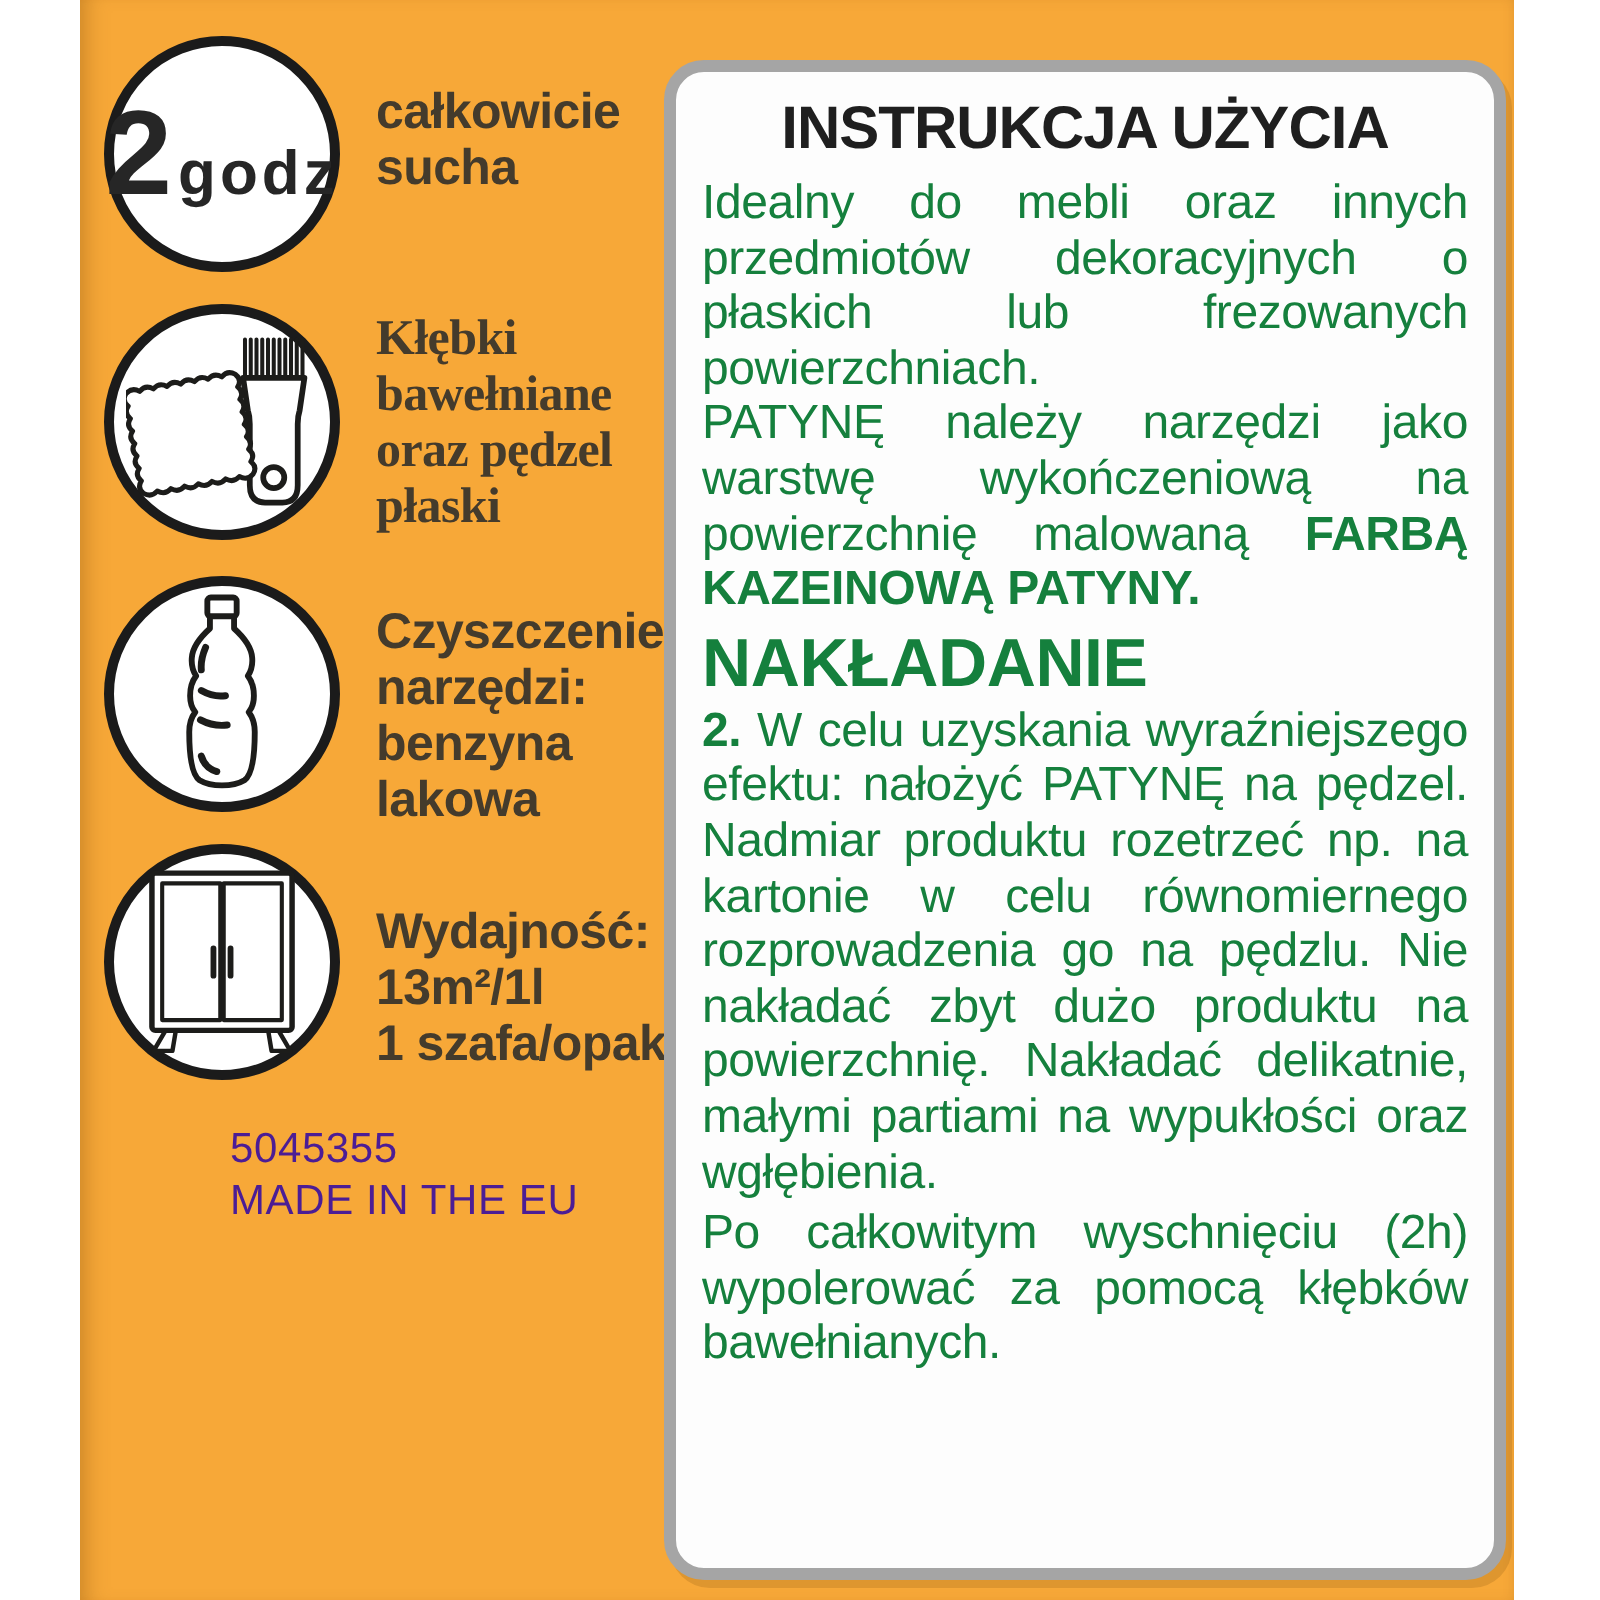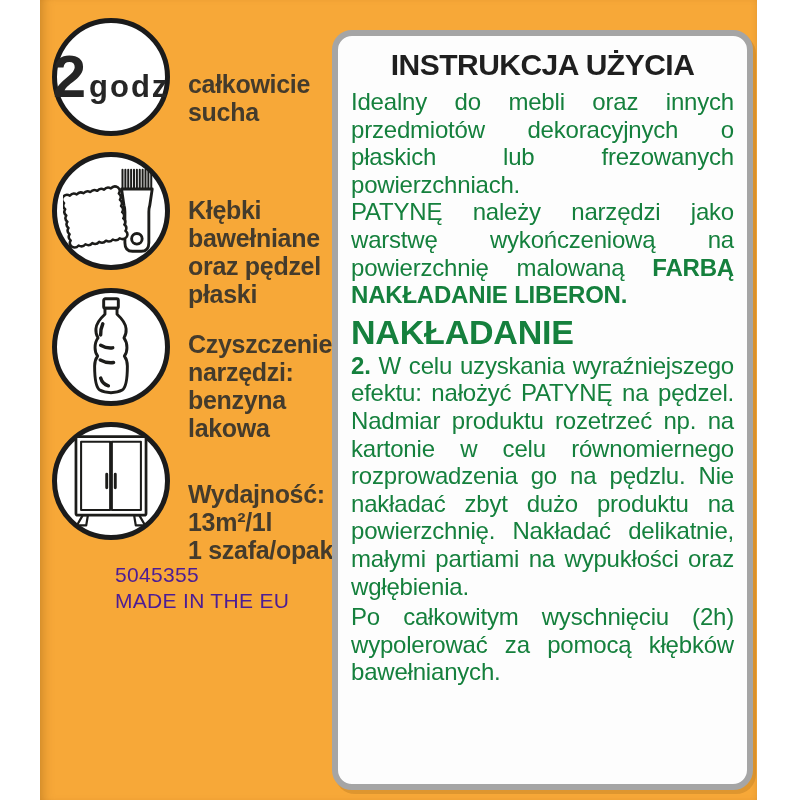--- a/index.html
+++ b/index.html
@@ -18,24 +18,24 @@
     background:#ffffff;border:5px solid #1b1b1b;box-sizing:border-box;
     display:flex;align-items:center;justify-content:center;
   }
   .b1{left:12px;top:18px;}
   .b2{left:12px;top:152px;}
   .b3{left:12px;top:288px;}
   .b4{left:12px;top:422px;}
   .badge-label{
     position:absolute;left:148px;width:170px;
     font-weight:bold;font-size:25px;line-height:1.12;color:#443B2C;
-    white-space:pre-line;letter-spacing:-0.3px;margin-top:28px;
+    white-space:pre-line;letter-spacing:-0.3px;
   }
   .l1{top:42px;}
-  .l2{top:168px;}
+  .l2{top:156px;font-family:Liberation Serif, serif;}
   .l3{top:302px;}
   .l4{top:452px;}
   .time-wrap{display:flex;align-items:baseline;}
   .time-big{font-size:60px;font-weight:bold;color:#262626;line-height:1;}
   .time-unit{font-size:31px;font-weight:bold;color:#262626;letter-spacing:2px;margin-left:3px;}
   .codes{
     position:absolute;left:75px;top:562px;
     font-size:21px;line-height:1.23;color:#4c1d95;letter-spacing:.3px;
   }
   
@@ -124,20 +124,20 @@
 
   <div class="codes">
     <div>5045355</div>
     <div>MADE IN THE EU</div>
   </div>
 
   <div class="panel">
     <div class="panel-title">INSTRUKCJA UŻYCIA</div>
     <div class="body-text">
       <p class="para">Idealny do mebli oraz innych przedmiotów dekoracyjnych o płaskich lub frezowanych powierzchniach.</p>
-      <p class="para"><span>PATYNĘ należy narzędzi jako warstwę wykończeniową na powierzchnię malowaną </span><span class="bold">FARBĄ NAKŁADANIE LIBERON.</span></p>
+      <p class="para"><span>PATYNĘ należy narzędzi jako warstwę wykończeniową na powierzchnię malowaną </span><span class="bold">FARBĄ KAZEINOWĄ PATYNY.</span></p>
       <p class="para section-heading">NAKŁADANIE</p>
       <p class="para"><span class="bold">2.</span><span> W celu uzyskania wyraźniejszego efektu: nałożyć PATYNĘ na pędzel. Nadmiar produktu rozetrzeć np. na kartonie w celu równomiernego rozprowadzenia go na pędzlu. Nie nakładać zbyt dużo produktu na powierzchnię. Nakładać delikatnie, małymi partiami na wypukłości oraz wgłębienia.</span></p>
       <p class="para closing">Po całkowitym wyschnięciu (2h) wypolerować za pomocą kłębków bawełnianych.</p>
     </div>
   </div>
 
 </div>
 
 </body></html>

